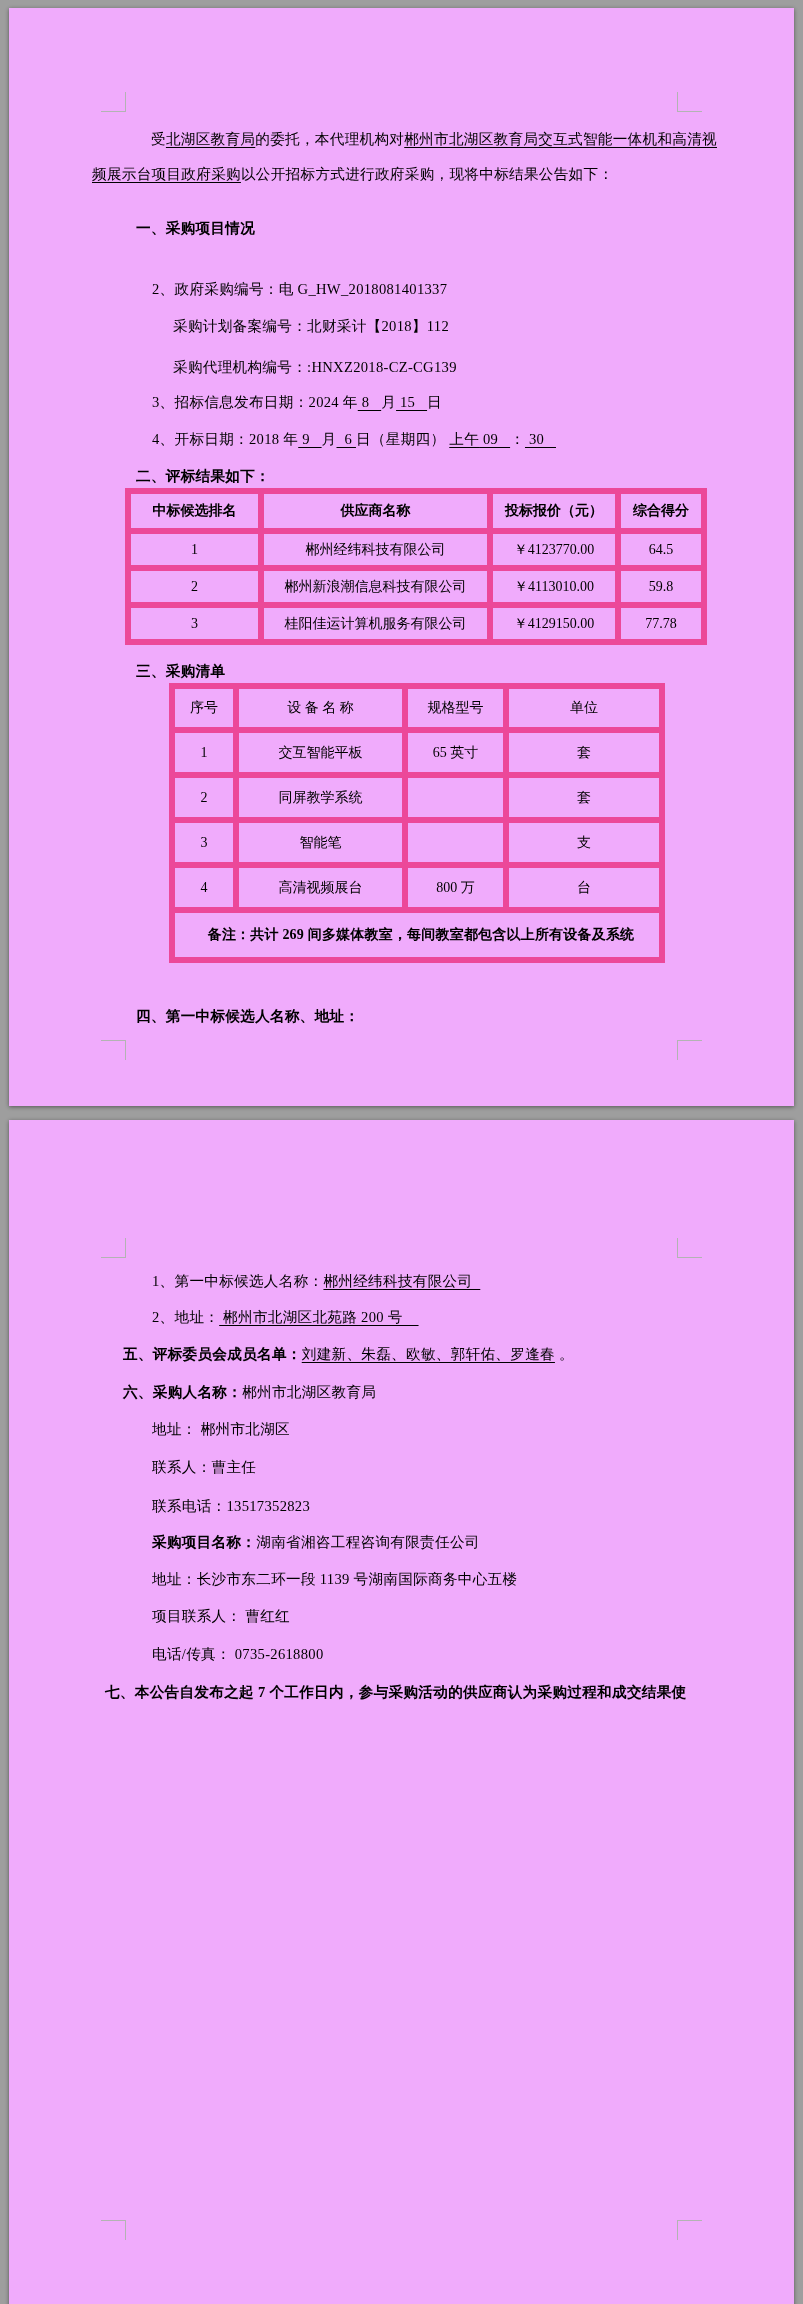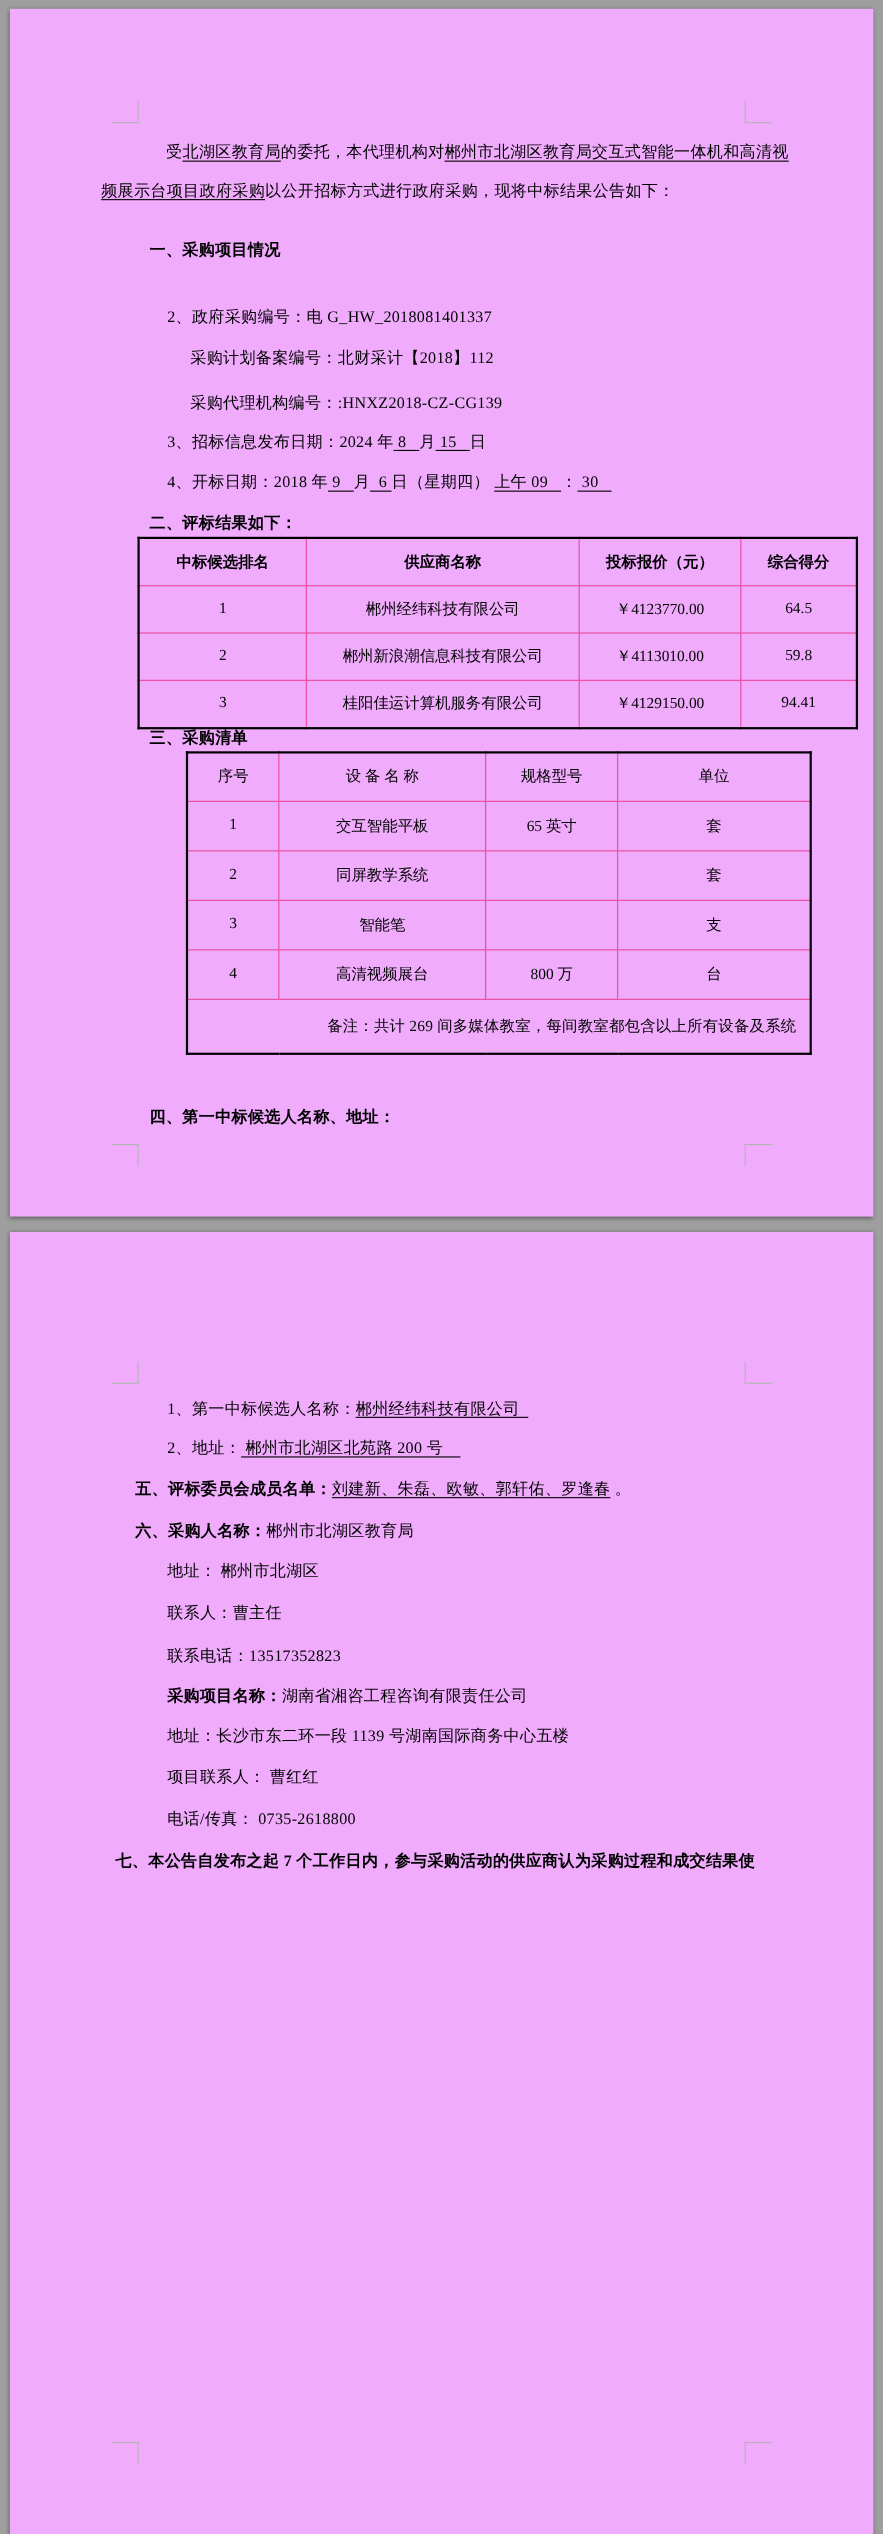--- a/index.html
+++ b/index.html
@@ -23,35 +23,35 @@
   .u { text-decoration:underline; text-underline-offset:3px; }
   .pre { white-space:pre; }
   
   .mark { position:absolute; width:24px; height:19px; }
   .mark.tl { border-right:1px solid #b3b3b3; border-bottom:1px solid #b3b3b3; }
   .mark.tr { border-left:1px solid #b3b3b3; border-bottom:1px solid #b3b3b3; }
   .mark.bl { border-right:1px solid #b3b3b3; border-top:1px solid #b3b3b3; }
   .mark.br { border-left:1px solid #b3b3b3; border-top:1px solid #b3b3b3; }
   
   table { position:absolute; border-collapse:collapse; table-layout:fixed; border:2px solid #000; }
-  th, td { border:1px solid #ec4899; text-align:center; vertical-align:middle; padding:12px; overflow:hidden; }
+  th, td { border:6px solid #ec4899; text-align:center; vertical-align:middle; padding:0; overflow:hidden; }
   #bid-table { left:116px; top:480px; width:552px; font-size:14px; }
   #bid-table thead tr { height:40px; }
   #bid-table tbody tr { height:37px; }
   #bid-table th { font-weight:bold; }
   #bid-table th:nth-child(1){width:127px} #bid-table th:nth-child(2){width:223px}
   #bid-table th:nth-child(3){width:122px} #bid-table th:nth-child(4){width:80px}
   #purchase-table { left:160px; top:675px; width:466px; font-size:14px; }
   #purchase-table thead tr { height:44px; }
   #purchase-table tbody tr { height:45px; }
   #purchase-table tfoot tr { height:50px; }
   #purchase-table th { font-weight:normal; }
   #purchase-table th:nth-child(1){width:58px} #purchase-table th:nth-child(2){width:163px}
   #purchase-table th:nth-child(3){width:95px} #purchase-table th:nth-child(4){width:150px}
-  #purchase-table tfoot td { text-align:right; font-weight:normal; padding-left:8px; letter-spacing:0.2px; }
+  #purchase-table tfoot td { text-align:center; font-weight:bold; padding-left:8px; letter-spacing:0.2px; }
 </style>
 </head>
 <body>
 
 <div class="page" id="page1">
   <div class="mark tl" style="left:92px;top:84px"></div>
   <div class="mark tr" style="left:668px;top:84px"></div>
   <div class="mark bl" style="left:92px;top:1032px"></div>
   <div class="mark br" style="left:668px;top:1032px"></div>
 
@@ -88,21 +88,21 @@
         <tr>
           <td>2</td>
           <td>郴州新浪潮信息科技有限公司</td>
           <td>￥4113010.00</td>
           <td>59.8</td>
         </tr>
         <tr>
           <td>3</td>
           <td>桂阳佳运计算机服务有限公司</td>
           <td>￥4129150.00</td>
-          <td>94.41</td>
+          <td>77.78</td>
         </tr>
       </tbody>
   </table>
 
   <div class="blk b" style="left:127px;top:654px">三、采购清单</div>
 
   <table id="purchase-table">
     <thead>
         <tr>
           <th>序号</th>

